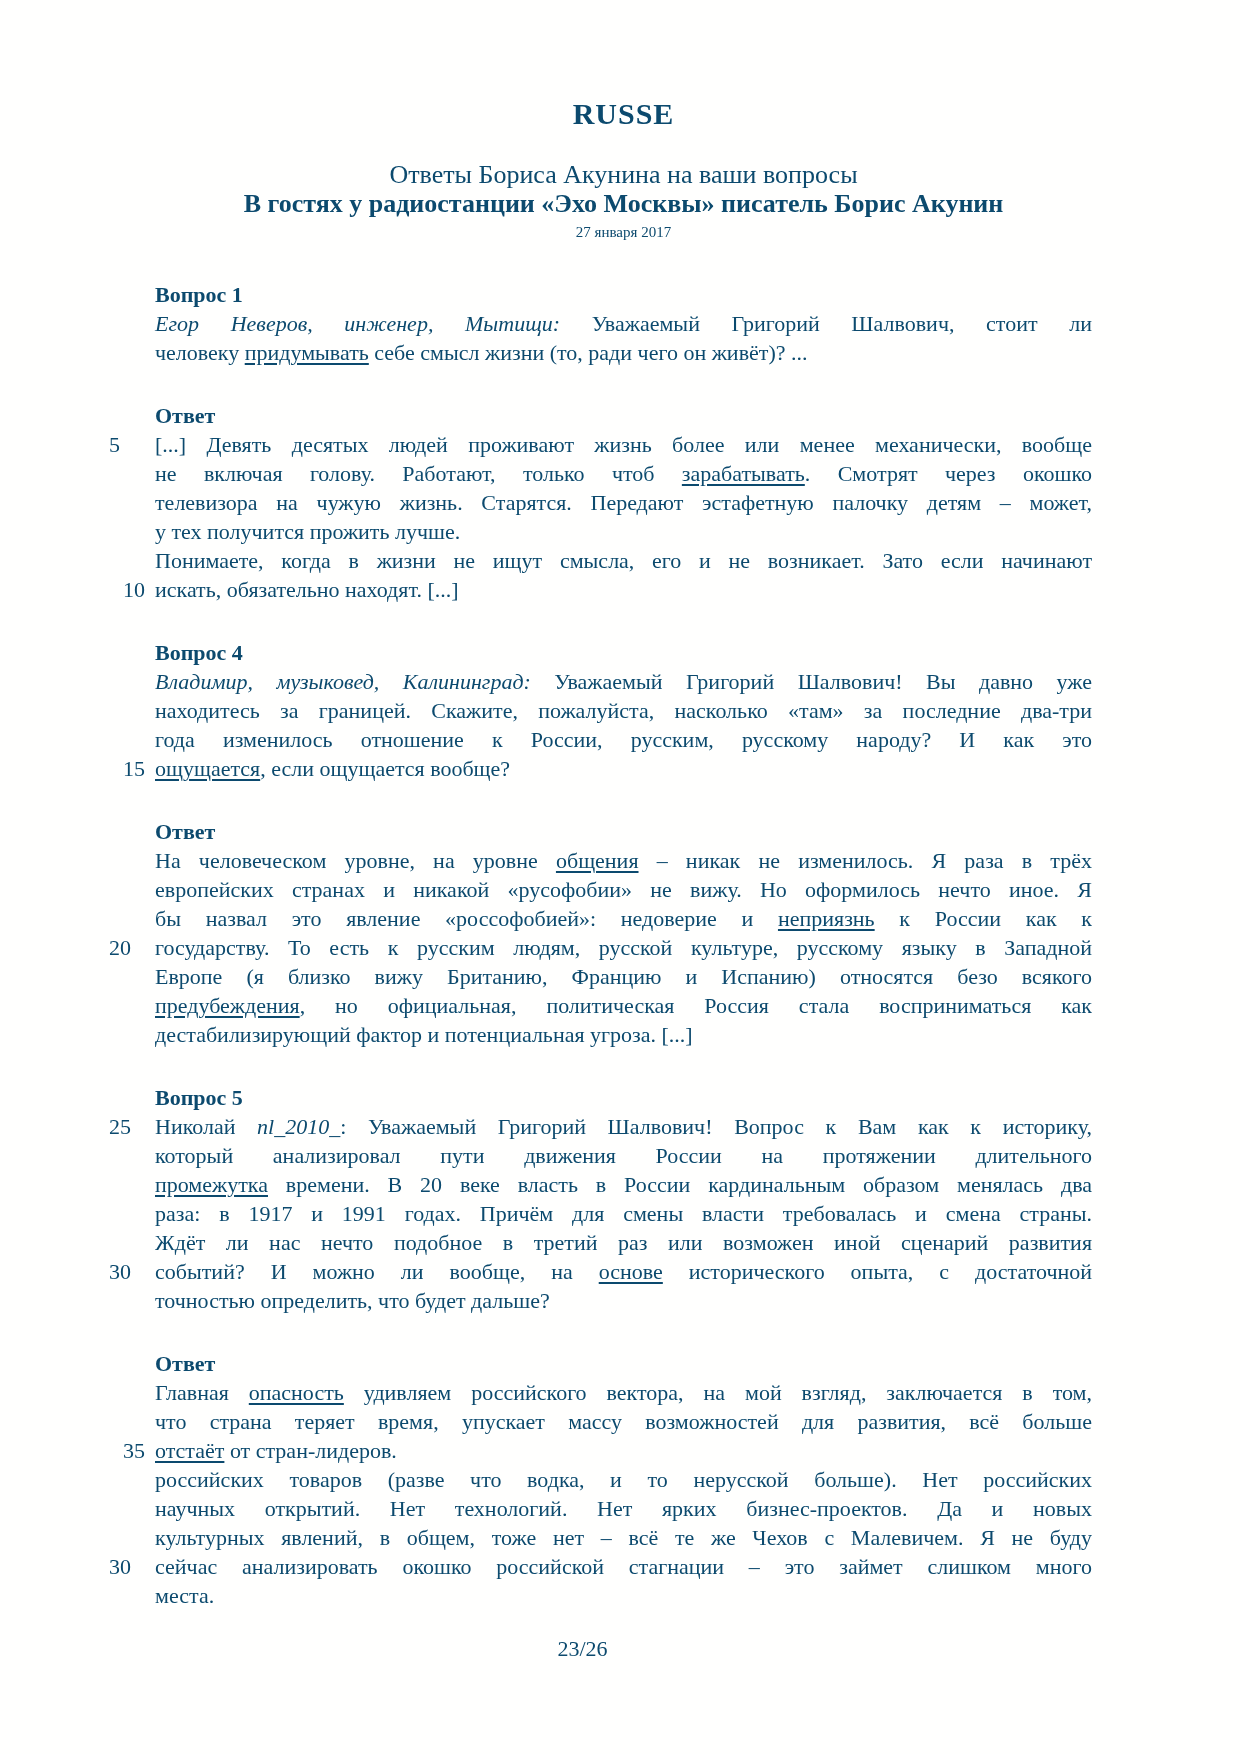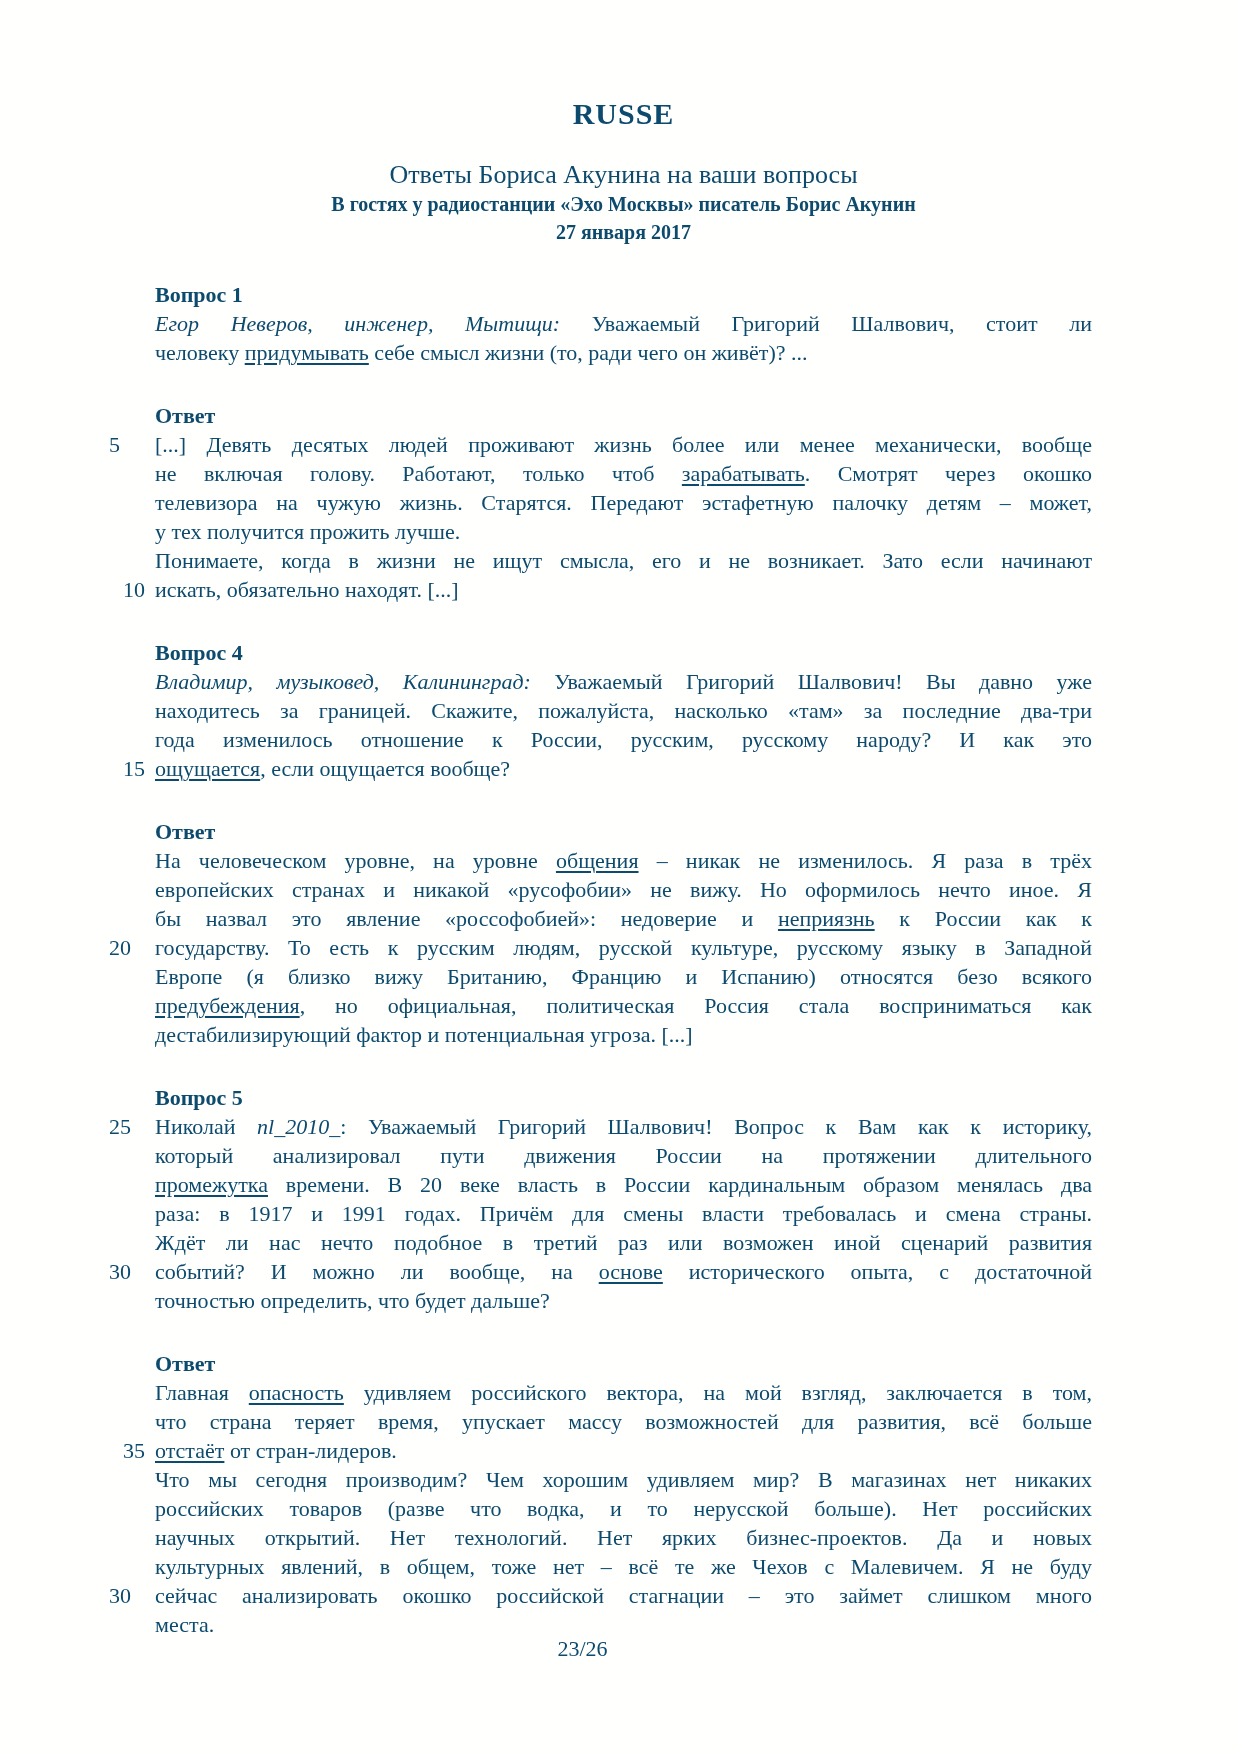--- a/index.html
+++ b/index.html
@@ -18,22 +18,22 @@
     left: 155px;
     right: 148px;
     top: 0;
   }
   .doc-header { text-align: center; padding-top: 96px; }
   .course-title {
     font-size: 30px; font-weight: 700; line-height: 36px;
     letter-spacing: 1px; margin-bottom: 28px;
   }
   .doc-title   { font-size: 26px; font-weight: 400; line-height: 30px; }
-  .doc-subtitle{ font-size: 20px; font-weight: 700; line-height: 28px; }
-  .doc-date    { font-size: 20px; font-weight: 700; line-height: 28px; }
+  .doc-subtitle{ font-size: 26px; font-weight: 700; line-height: 28px; }
+  .doc-date    { font-size: 15px; font-weight: 400; line-height: 28px; }
 
   .body-text { font-size: 22px; line-height: 29px; margin-top: 0; }
   .heading { font-weight: 700; margin-top: 34px; }
   .line { position: relative; text-align: left; }
   .line.just { text-align: justify; text-align-last: justify; }
   .num {
     position: absolute;
     left: -46px; top: 0;
     width: 36px;
     text-align: right;
@@ -91,21 +91,20 @@
         <div class="line just"><span>который анализировал пути движения России на протяжении длительного</span></div>
         <div class="line just"><span class="un">промежутка</span><span> времени. В 20 веке власть в России кардинальным образом менялась два</span></div>
         <div class="line just"><span>раза: в 1917 и 1991 годах. Причём для смены власти требовалась и смена страны.</span></div>
         <div class="line just"><span>Ждёт ли нас нечто подобное в третий раз или возможен иной сценарий развития</span></div>
         <div class="line just"><span class="num">30</span><span>событий? И можно ли вообще, на </span><span class="un">основе</span><span> исторического опыта, с достаточной</span></div>
         <div class="line"><span>точностью определить, что будет дальше?</span></div>
         <div class="heading">Ответ</div>
         <div class="line just"><span>Главная </span><span class="un">опасность</span><span> удивляем российского вектора, на мой взгляд, заключается в том,</span></div>
         <div class="line just"><span>что страна теряет время, упускает массу возможностей для развития, всё больше</span></div>
         <div class="line"><span class="num">35</span><span class="un">отстаёт</span><span> от стран-лидеров.</span></div>
-        <div class="line just"><span>Что мы сегодня производим? Чем хорошим удивляем мир? В магазинах нет никаких</span></div>
         <div class="line just"><span>российских товаров (разве что водка, и то нерусской больше). Нет российских</span></div>
         <div class="line just"><span>научных открытий. Нет технологий. Нет ярких бизнес-проектов. Да и новых</span></div>
         <div class="line just"><span>культурных явлений, в общем, тоже нет – всё те же Чехов с Малевичем. Я не буду</span></div>
         <div class="line just"><span class="num">30</span><span>сейчас анализировать окошко российской стагнации – это займет слишком много</span></div>
         <div class="line"><span>места.</span></div>
       </div>
   </div>
   <div class="doc-footer">23/26</div>
 </div>
 

